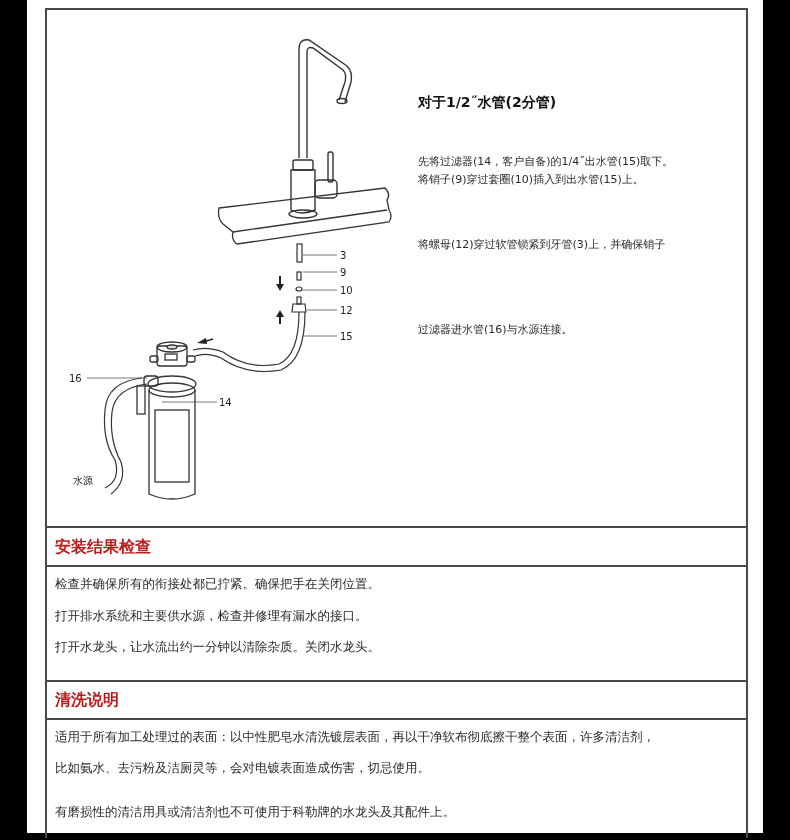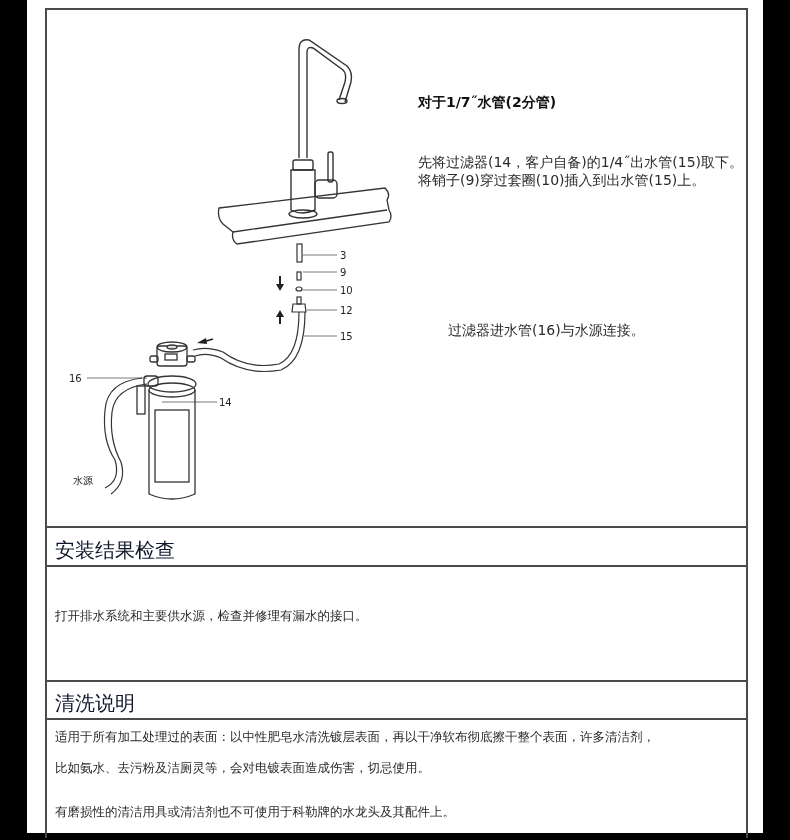--- a/index.html
+++ b/index.html
@@ -10,23 +10,23 @@
   .page {
     position: absolute; left: 27px; top: 0; width: 736px; height: 833px; background: #fff;
   }
   .frame {
     position: absolute; left: 18px; top: 8px; width: 703px; height: 830px;
     border-left: 2px solid #4a4a4a; border-right: 2px solid #4a4a4a; border-top: 2px solid #4a4a4a;
     box-sizing: border-box;
   }
   .hline { position: absolute; left: 0; right: 0; height: 2px; background: #4a4a4a; }
   .diagram { position: absolute; left: 0; top: 0; width: 360px; height: 515px; }
-  .instr { position: absolute; left: 371px; font-size: 14px; line-height: 18px; color: #2a2a2a; }
+  .instr { position: absolute; left: 371px; font-size: 11px; line-height: 18px; color: #2a2a2a; }
   .instr-title { position: absolute; left: 371px; top: 84px; font-size: 14px; font-weight: bold; color: #111; }
-  .sec-title { position: absolute; left: 8px; font-size: 20px; font-weight: normal; color: #0f172a; }
+  .sec-title { position: absolute; left: 8px; font-size: 16px; font-weight: bold; color: #b91c1c; }
   .para { position: absolute; left: 8px; font-size: 12.5px; line-height: 19px; color: #2a2a2a; font-family: "DejaVu Serif", "Liberation Serif", serif; }
   svg text { font-family: "DejaVu Sans", sans-serif; }
 </style>
 </head>
 <body>
 
 <div class="page">
   <div class="frame">
 
     <svg class="diagram" viewBox="0 0 360 515" width="360" height="515">
@@ -99,38 +99,41 @@
         <rect x="97" y="366" width="14" height="10" rx="3"></rect>
         <ellipse cx="125" cy="374" rx="24" ry="8"></ellipse>
         <rect x="90" y="376" width="8" height="28"></rect>
         <path d="M102,380 L102,484 Q125,494 148,484 L148,380"></path>
         <rect x="108" y="400" width="34" height="72"></rect>
         <ellipse cx="125" cy="380" rx="23" ry="7"></ellipse>
       </g>
       <text x="26" y="474" font-size="10" fill="#222">水源</text>
     </svg>
 
-    <div class="instr-title">对于1/7˝水管(2分管)</div>
+    <div class="instr-title">对于1/2˝水管(2分管)</div>
 
     <div class="instr" style="top:143px;">
       <div>先将过滤器(14，客户自备)的1/4˝出水管(15)取下。</div>
       <div>将销子(9)穿过套圈(10)插入到出水管(15)上。</div>
     </div>
     <div class="instr" style="top:226px;">
+      <div>将螺母(12)穿过软管锁紧到牙管(3)上，并确保销子</div>
     </div>
-    <div class="instr" style="top:311px;margin-left:30px;">
+    <div class="instr" style="top:311px;">
       <div>过滤器进水管(16)与水源连接。</div>
     </div>
 
     <div class="hline" style="top:516px;"></div>
     <div class="hline" style="top:555px;"></div>
     <div class="hline" style="top:670px;"></div>
     <div class="hline" style="top:708px;"></div>
 
     <div class="sec-title" style="top:527px;">安装结果检查</div>
+    <div class="para" style="top:564px;">检查并确保所有的衔接处都已拧紧。确保把手在关闭位置。</div>
     <div class="para" style="top:596px;">打开排水系统和主要供水源，检查并修理有漏水的接口。</div>
+    <div class="para" style="top:627px;">打开水龙头，让水流出约一分钟以清除杂质。关闭水龙头。</div>
 
     <div class="sec-title" style="top:680px;">清洗说明</div>
     <div class="para" style="top:717px;">适用于所有加工处理过的表面：以中性肥皂水清洗镀层表面，再以干净软布彻底擦干整个表面，许多清洁剂，</div>
     <div class="para" style="top:736px;margin-top:12px;">比如氨水、去污粉及洁厕灵等，会对电镀表面造成伤害，切忌使用。</div>
     <div class="para" style="top:792px;">有磨损性的清洁用具或清洁剂也不可使用于科勒牌的水龙头及其配件上。</div>
   </div>
 </div>
 
 </body></html>

